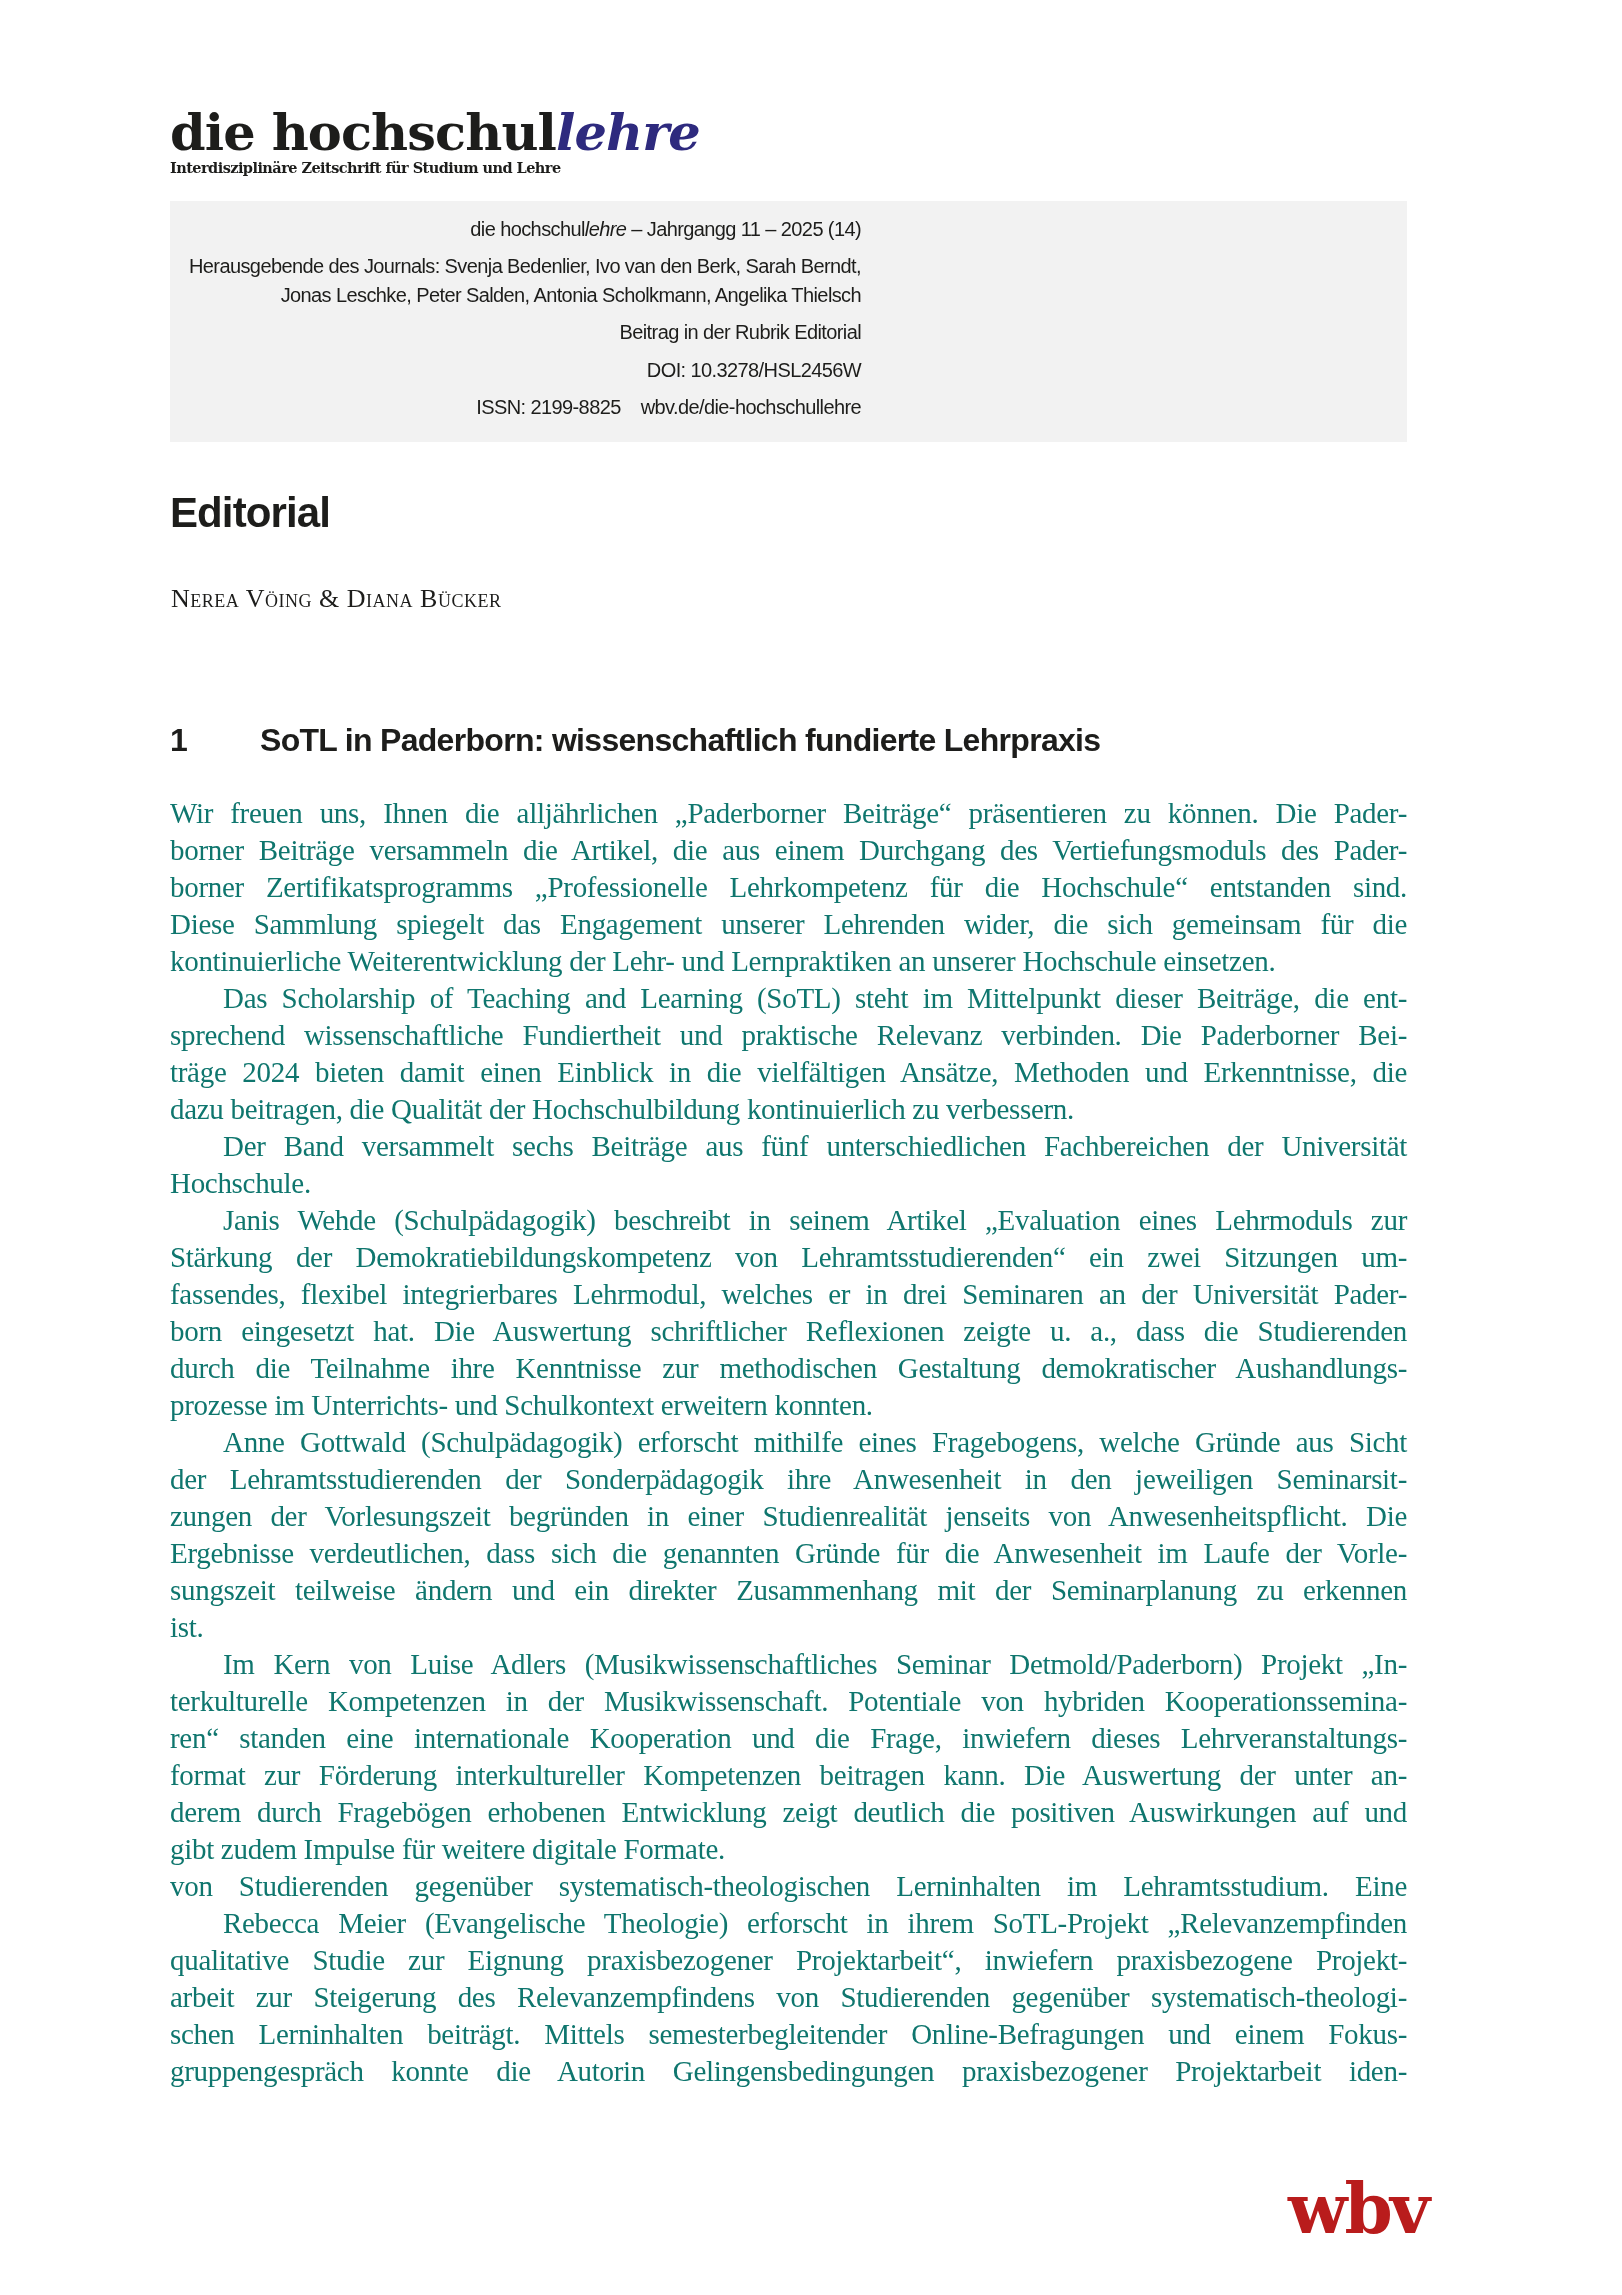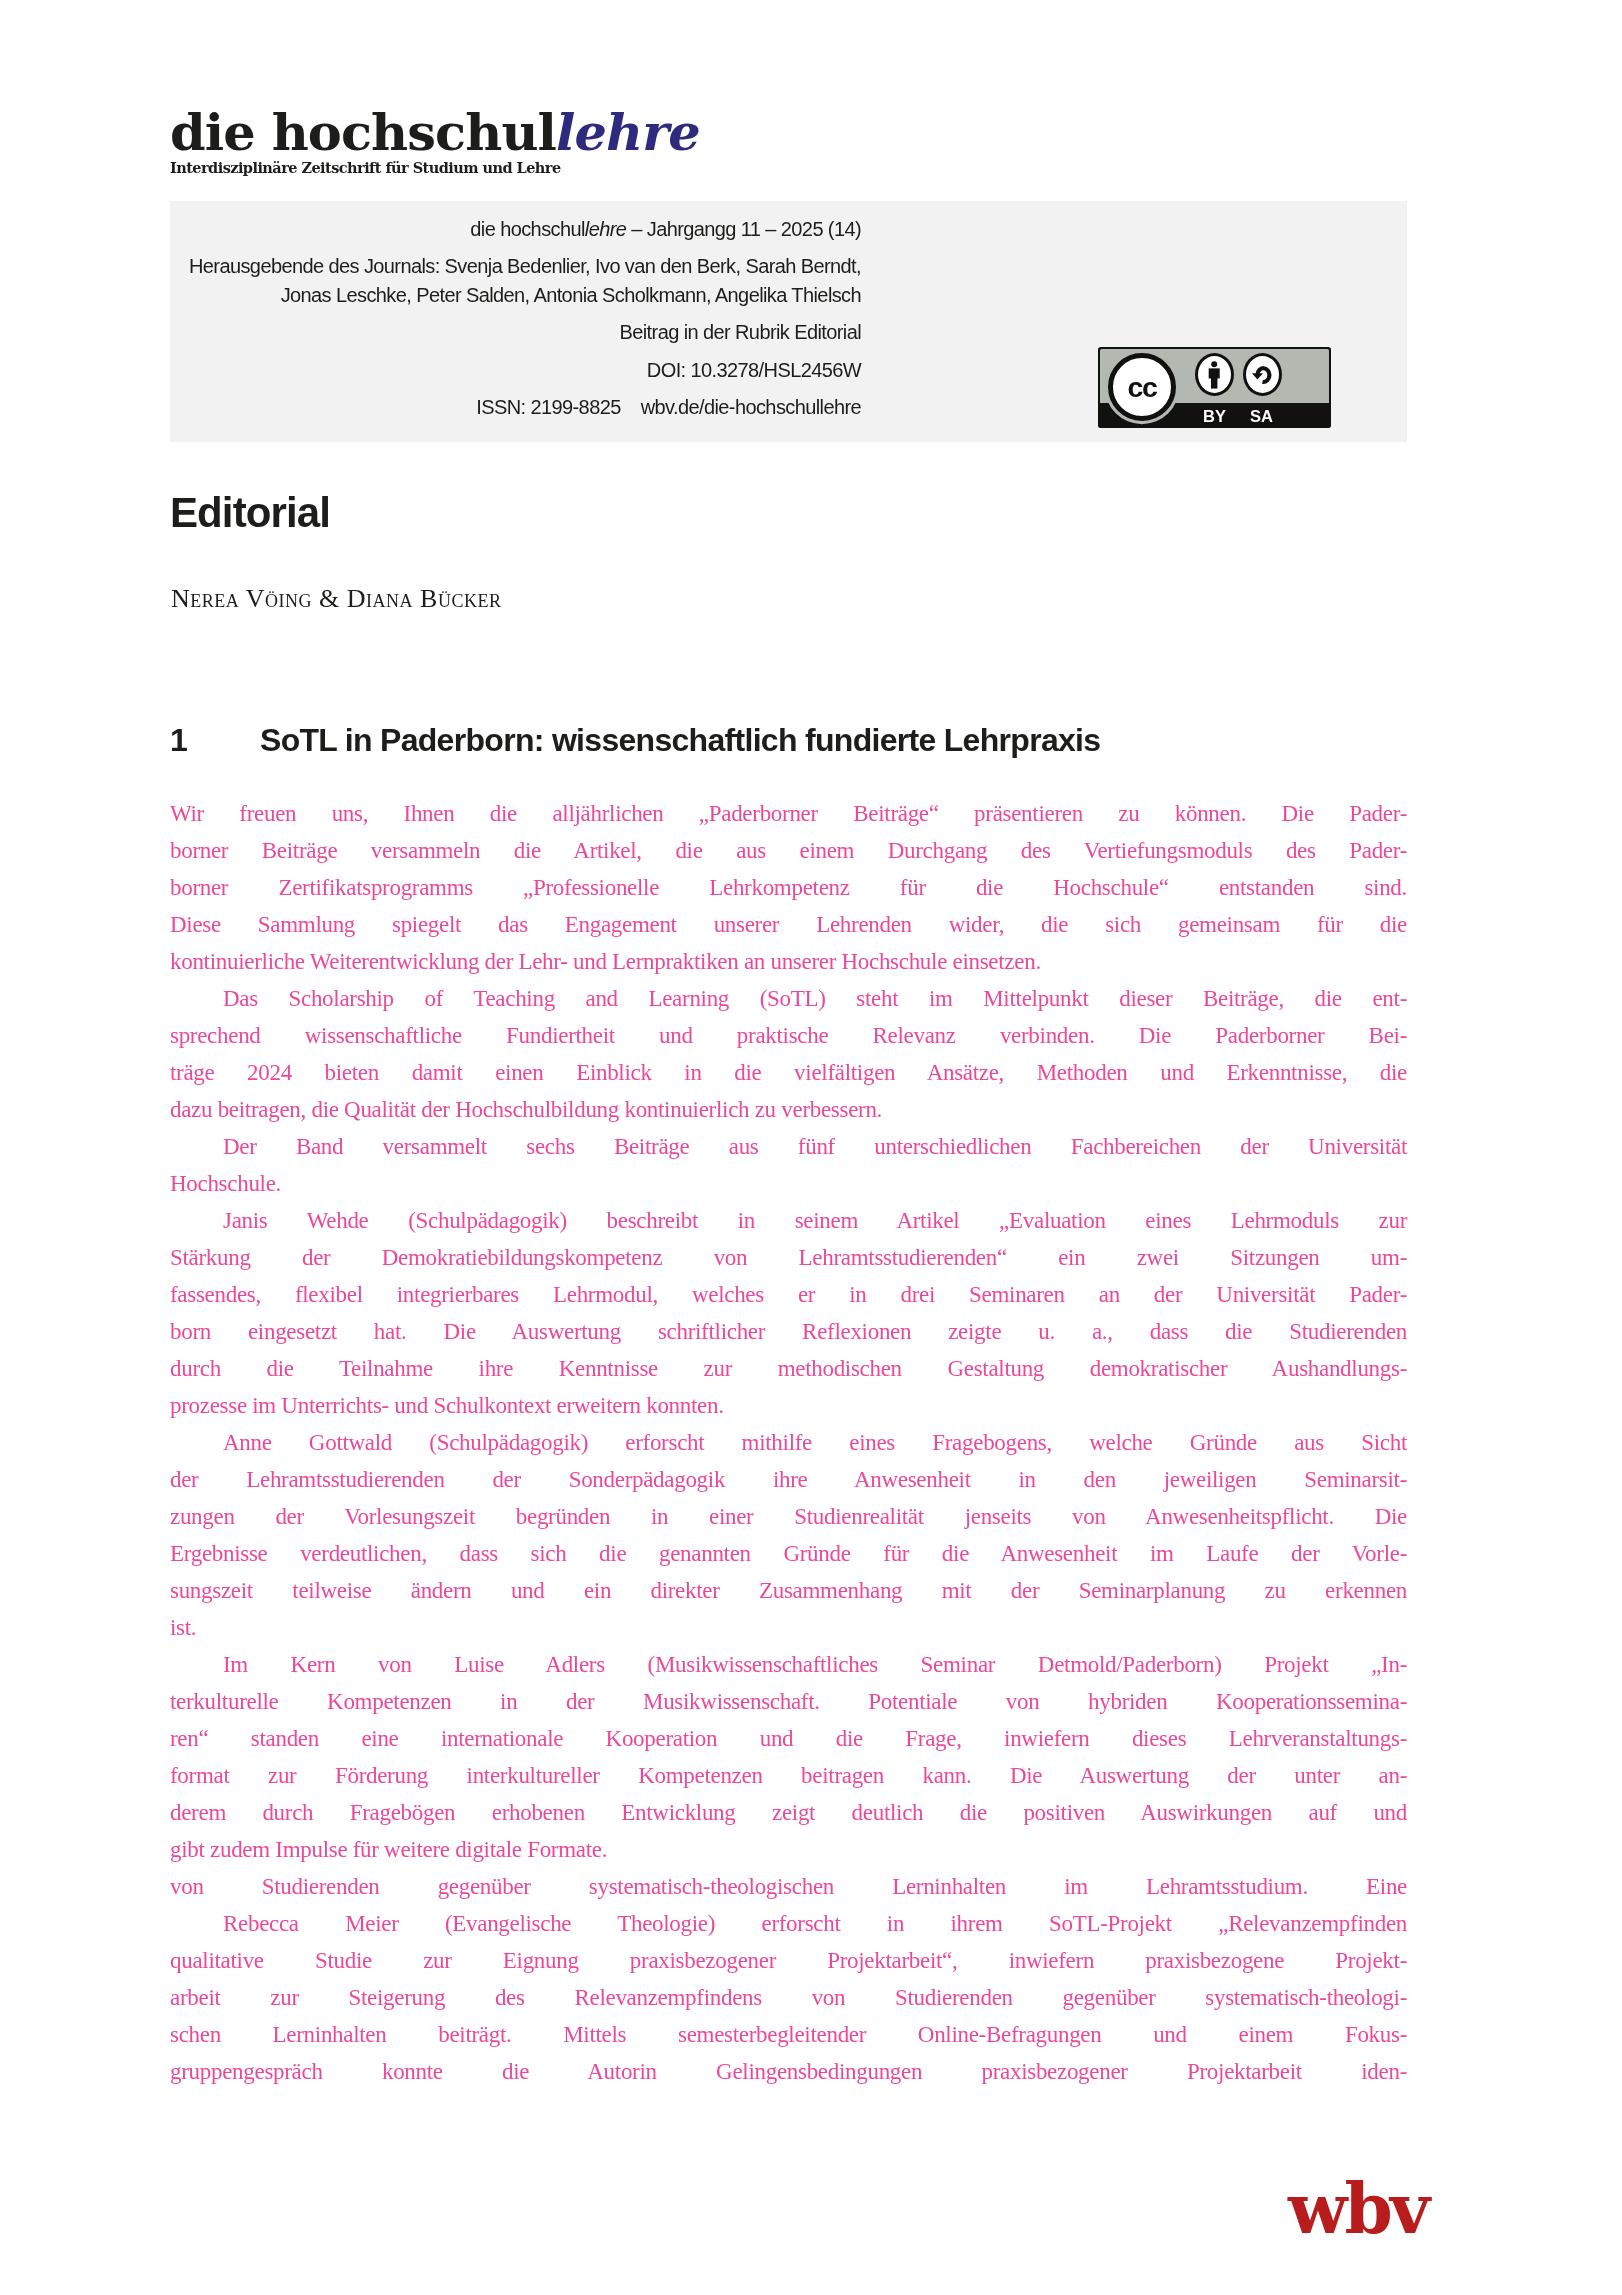--- a/index.html
+++ b/index.html
@@ -69,22 +69,22 @@
 
   .section-heading {
     position: absolute; left: 170px; top: 720px; width: 1240px;
     font-family: "Liberation Sans", sans-serif; font-weight: bold; font-size: 32px;
     color: #1d1d1b; line-height: 41px; white-space: nowrap; letter-spacing: -0.7px;
   }
   .section-heading .num { display: inline-block; width: 90px; }
 
   .body-text {
     position: absolute; left: 170px; top: 795px; width: 1237px;
-    font-family: "Liberation Serif", serif; font-size: 23px; line-height: 37px;
-    color: #ec4899; letter-spacing: -0.3px;
+    font-family: "Liberation Serif", serif; font-size: 29px; line-height: 37px;
+    color: #0f766e; letter-spacing: -0.3px;
   }
   .body-text .para { margin: 0; }
   .body-text .line { display: block; white-space: nowrap; text-align: justify; text-align-last: justify; }
   .body-text .line.last { text-align-last: left; }
   .body-text .line.indent { padding-left: 53px; }
 
   .publisher-logo {
     position: absolute; left: 1288px; top: 2174px; width: 124px; height: 69px;
     font-family: "DejaVu Serif", serif; font-weight: bold; font-size: 69px; line-height: 69px;
     color: #b91c1c; letter-spacing: -2.8px;
@@ -101,41 +101,20 @@
 <div class="meta-box">
   <div class="meta-lines">
     <div class="meta-line"><span>die hochschul</span><span class="ital">lehre</span><span> – Jahrgangg 11 – 2025 (14)</span></div>
     <div class="meta-line gap">Herausgebende des Journals: Svenja Bedenlier, Ivo van den Berk, Sarah Berndt,</div>
     <div class="meta-line">Jonas Leschke, Peter Salden, Antonia Scholkmann, Angelika Thielsch</div>
     <div class="meta-line gap">Beitrag in der Rubrik Editorial</div>
     <div class="meta-line gap">DOI: 10.3278/HSL2456W</div>
     <div class="meta-line gap"><span>ISSN: 2199-8825</span><span class="spacer"></span><span>wbv.de/die-hochschullehre</span></div>
   </div>
 
-  <div class="cc-badge">
-    <div class="top"></div>
-    <div class="cc-circle">
-        <span>cc</span>
-      </div>
-    <div class="small-circle by-circle">
-      <svg width="18.4" height="28.5" viewBox="0 0 40 62">
-        <circle cx="20" cy="7" r="6.5" fill="#111110"></circle>
-        <rect x="8" y="16" width="24" height="22" fill="#111110"></rect>
-        <rect x="13" y="36" width="14" height="24" fill="#111110"></rect>
-      </svg>
-    </div>
-    <div class="small-circle sa-circle">
-      <svg width="23" height="26" viewBox="0 0 50 56">
-        <path d="M14 28 A13 15 0 1 1 25 43" fill="none" stroke="#111110" stroke-width="9"></path>
-        <polygon points="2,24 26,24 14,38" fill="#111110"></polygon>
-      </svg>
-    </div>
-    <div class="lbl lbl-by">BY</div>
-    <div class="lbl lbl-sa">SA</div>
-  </div>
 </div>
 
 <h1 class="article-title" style="margin:0;">Editorial</h1>
 <div class="authors">Nerea Vöing &amp; Diana Bücker</div>
 
 <h2 class="section-heading" style="margin:0;"><span class="num">1</span><span>SoTL in Paderborn: wissenschaftlich fundierte Lehrpraxis</span></h2>
 
 <div class="body-text" id="body-text">
     <div class="para">
       <span class="line">Wir freuen uns, Ihnen die alljährlichen „Paderborner Beiträge“ präsentieren zu können. Die Pader-</span>

